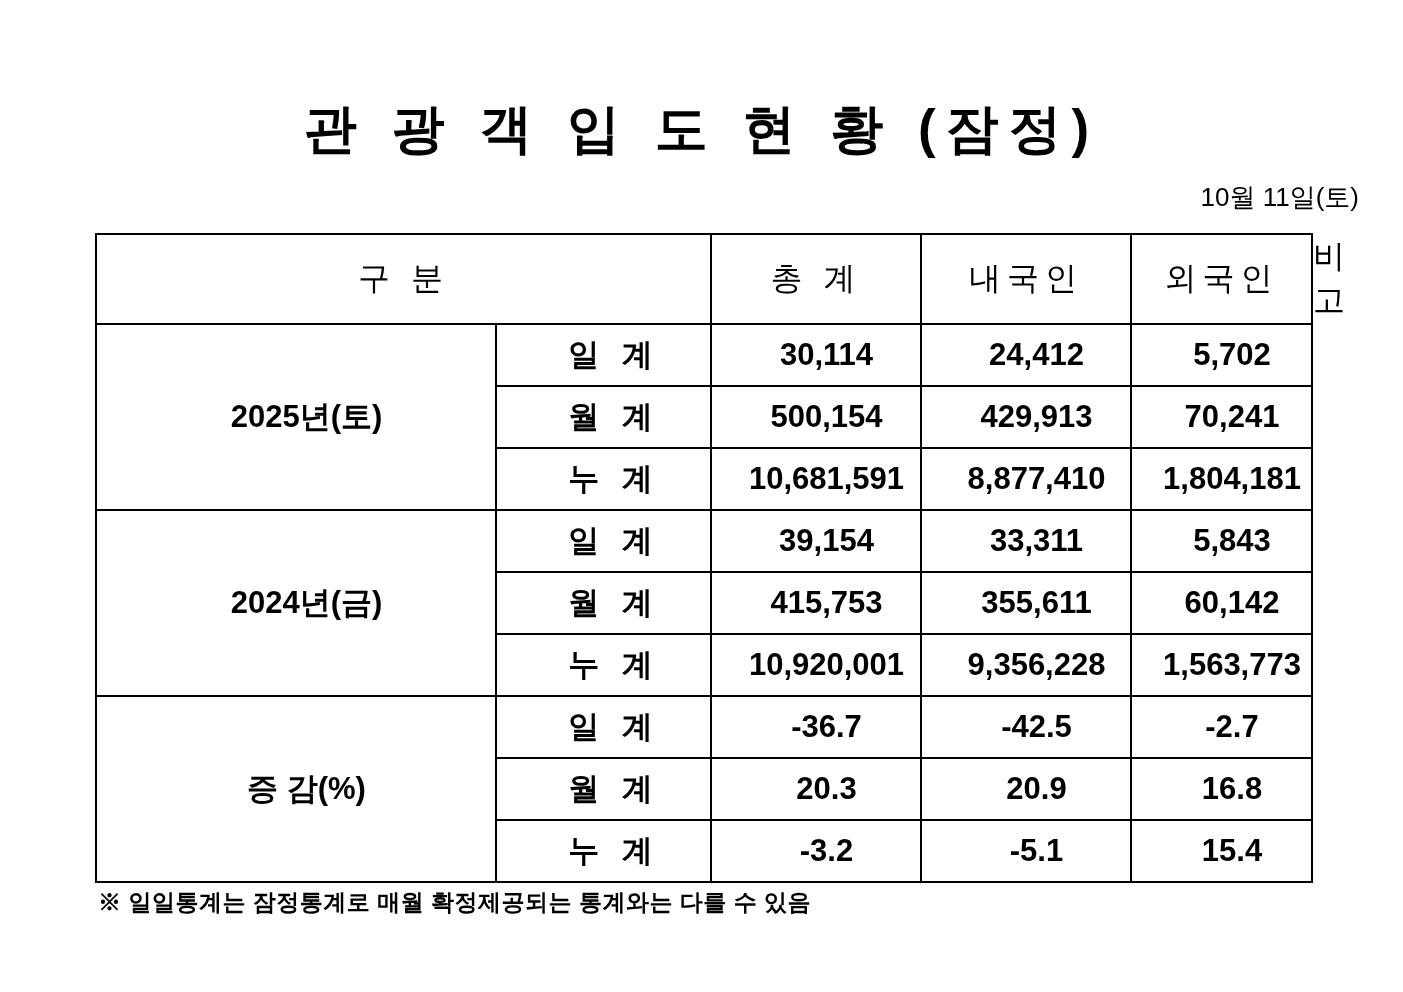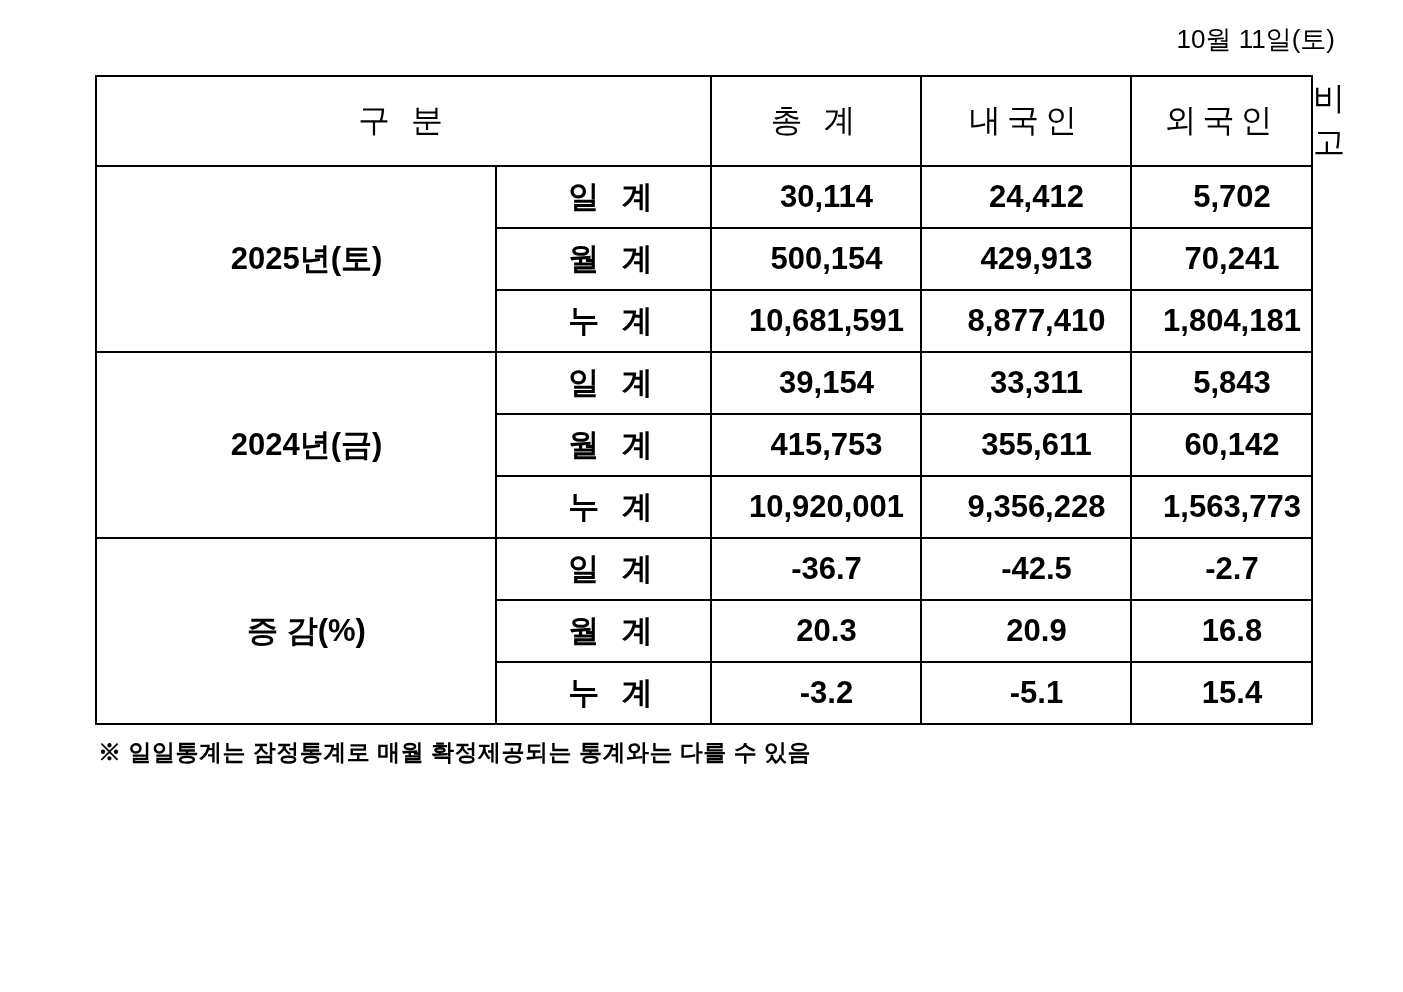--- a/index.html
+++ b/index.html
@@ -27,21 +27,21 @@
     letter-spacing: 10px;
     margin-top: 100px;
     line-height: 1.1;
     white-space: pre;
   }
   .doc-date {
     text-align: right;
     font-size: 26px;
     font-weight: normal;
     margin-top: 22px;
-    padding-right: 68px;
+    padding-right: 44px;
     letter-spacing: 0px;
   }
   .table-wrap {
     margin-top: 18px;
     padding-left: 95px;
     padding-right: 92px;
   }
   table.stats {
     border-collapse: collapse;
     width: 1216px;
@@ -87,32 +87,33 @@
   td.num {
     font-size: 31px;
     font-weight: bold;
     letter-spacing: 0px;
   }
   td.note { }
   .thick-top td {
     border-top: 3px solid #000000;
   }
   .footnote {
-    margin-top: 12px;
+    margin-top: 4px;
     padding-left: 98px;
     font-size: 23px;
     font-weight: bold;
     letter-spacing: 0.5px;
   }
 </style>
 </head>
 <body>
 
 <div class="page">
 
+  <div class="doc-title">관 광 객 입 도 현 황 (잠정)</div>
 
   <div class="doc-date">10월  11일(토)</div>
 
   <div class="table-wrap">
     <table class="stats">
       <colgroup>
         <col class="col-gubun">
         <col class="col-total">
         <col class="col-dom">
         <col class="col-for">

